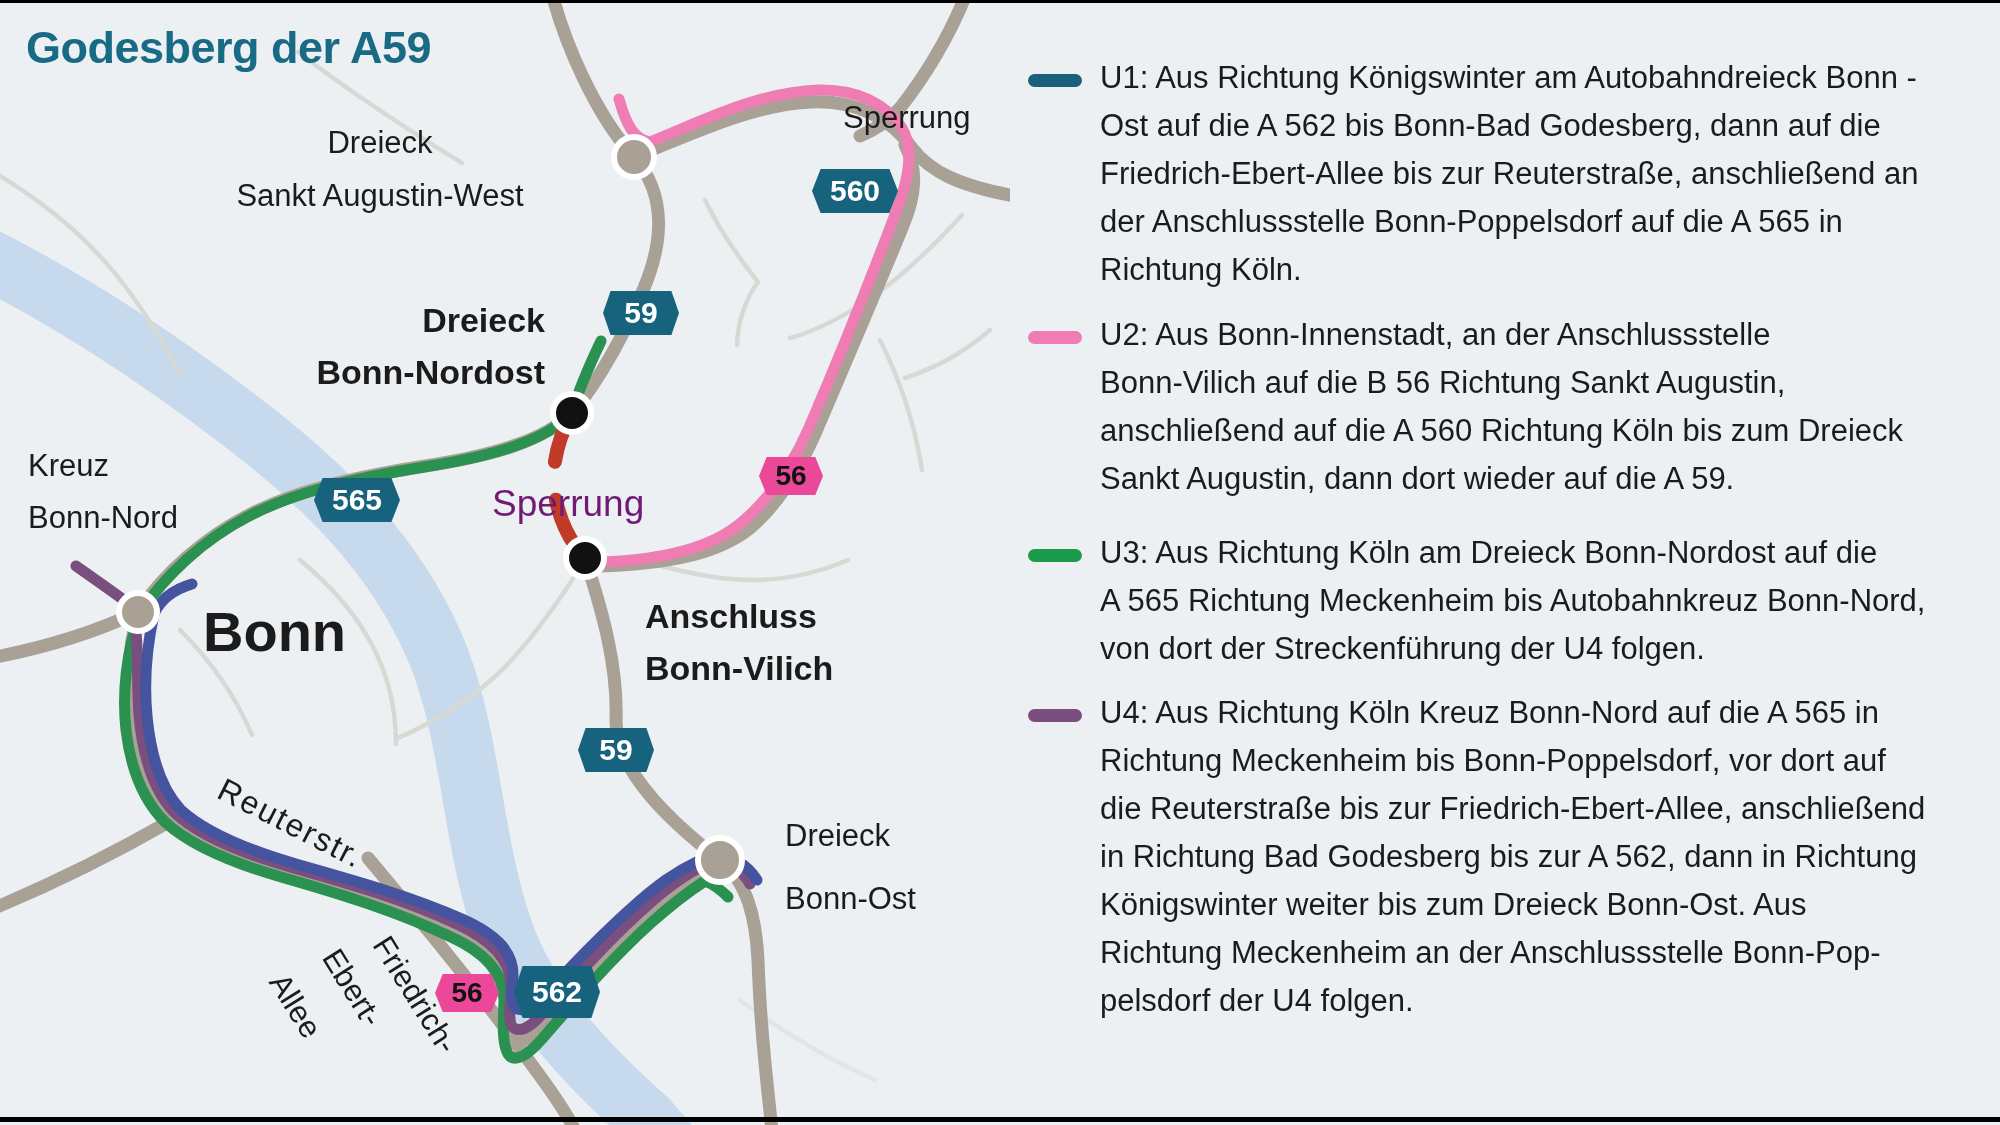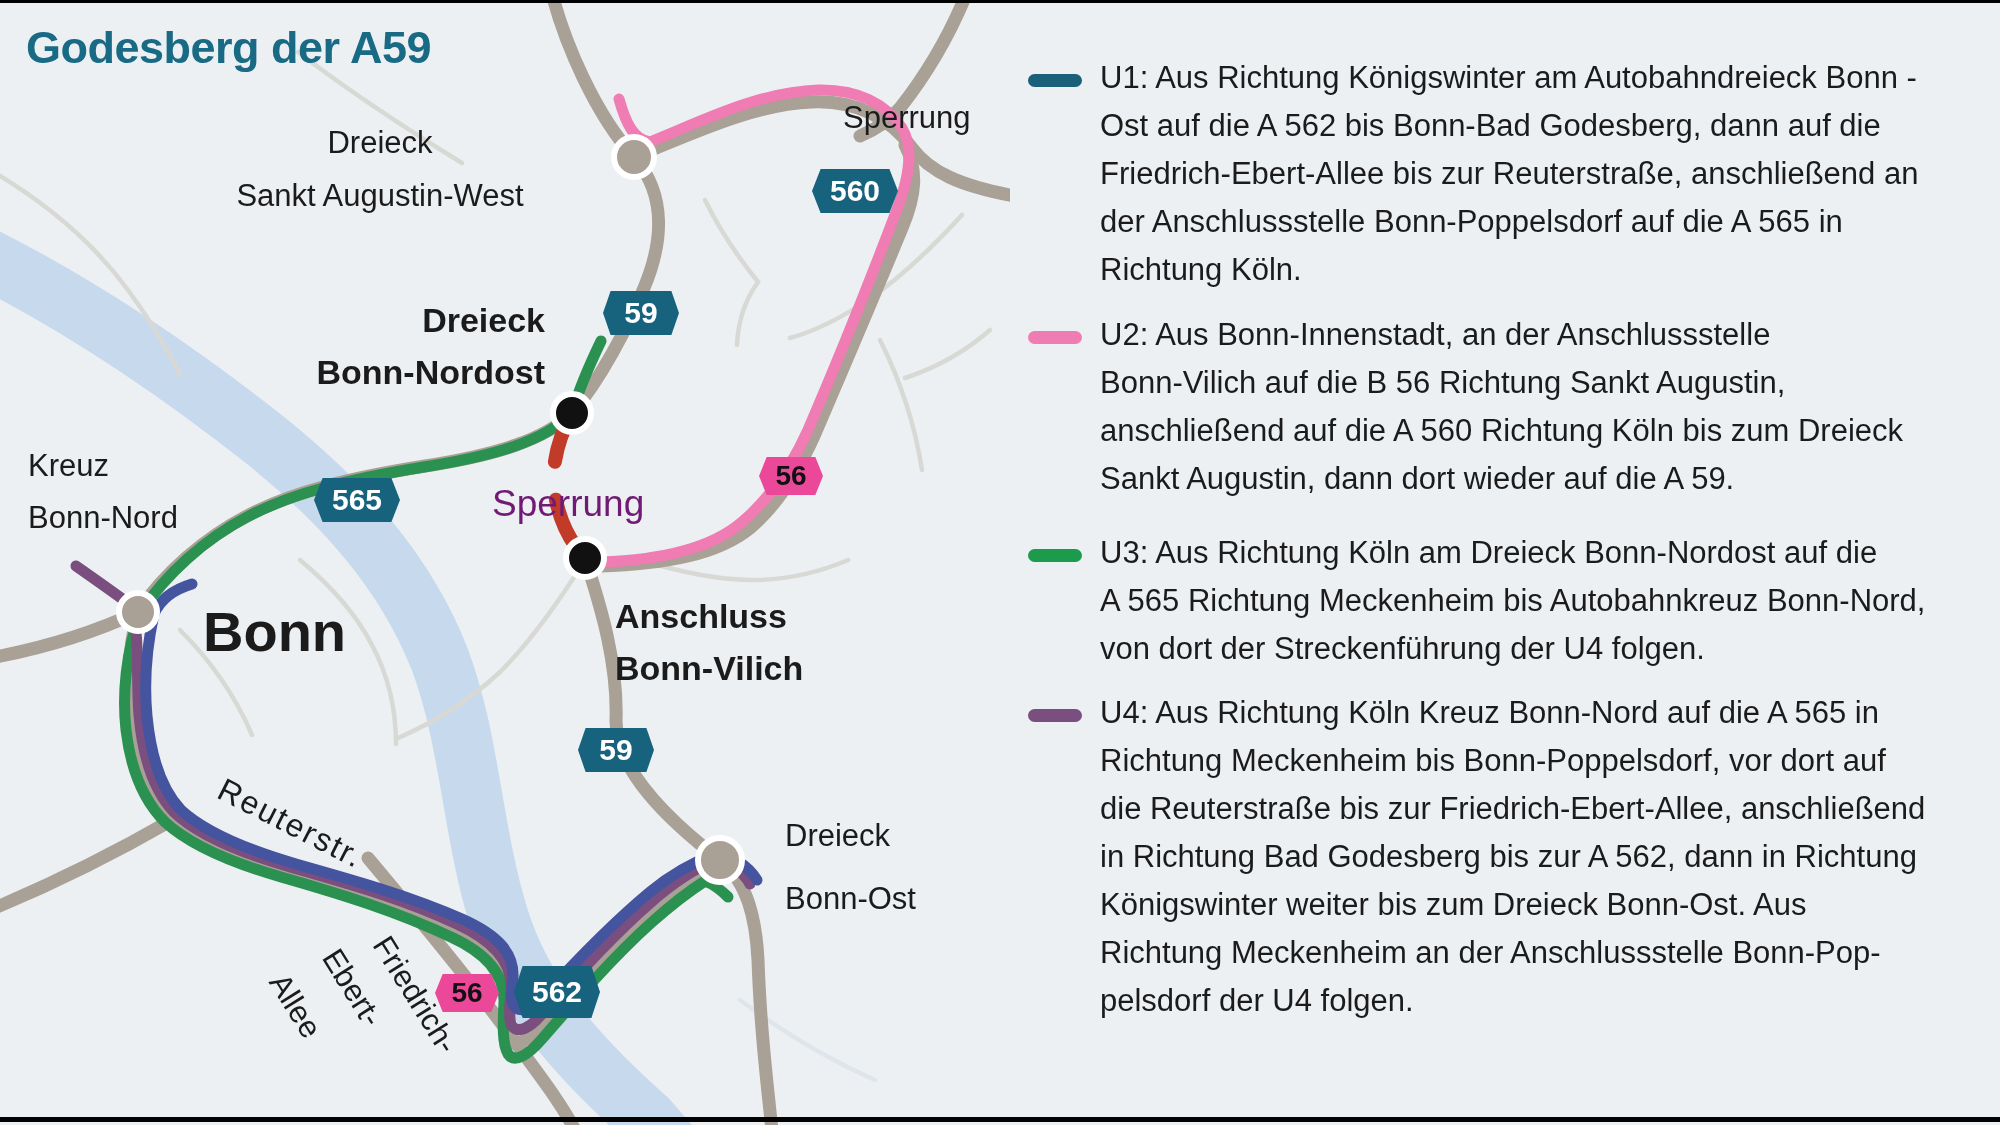--- a/index.html
+++ b/index.html
@@ -18,21 +18,21 @@
   .maplabel{position:absolute;white-space:pre-line;line-height:52px;font-size:31px;}
   .bold{font-weight:normal;}
 
   #lbl-title{position:absolute;left:26px;top:22px;font-size:45px;font-weight:bold;color:#186a85;letter-spacing:-0.5px;}
   #lbl-dsaw{left:160px;top:116px;width:440px;text-align:center;line-height:53px;}
   #lbl-siegburg{left:843px;top:92px;}
   #lbl-dbn{left:300px;top:294px;width:245px;text-align:right;font-size:34px;font-weight:bold;}
   #lbl-kbn{left:28px;top:440px;}
   #lbl-bonn{left:203px;top:574px;font-size:56px;font-weight:bold;line-height:56px;margin-top:30px;}
   #lbl-sperrung{left:492px;top:478px;font-size:37px;font-weight:normal;color:#701a75;}
-  #lbl-abv{left:615px;top:590px;font-size:34px;font-weight:bold;}
+  #lbl-abv{left:645px;top:590px;font-size:34px;font-weight:bold;}
   #lbl-dbo{left:785px;top:804px;line-height:63px;}
   #lbl-reuter{left:232px;top:764px;font-size:32px;transform:rotate(27deg);transform-origin:left top;letter-spacing:2px;}
   .street-rot{position:absolute;font-size:31px;transform:translate(-50%,-50%) rotate(58deg);white-space:nowrap;}
   #lbl-friedrich{left:415px;top:995px;}
   #lbl-ebert{left:352px;top:988px;}
   #lbl-allee{left:295px;top:1006px;}
 
   .badge{position:absolute;display:flex;align-items:center;justify-content:center;
          transform:translate(-50%,-50%);font-weight:bold;margin-top:29px;}
   .badge-autobahn{background:#17637e;color:#fff;font-size:30px;

